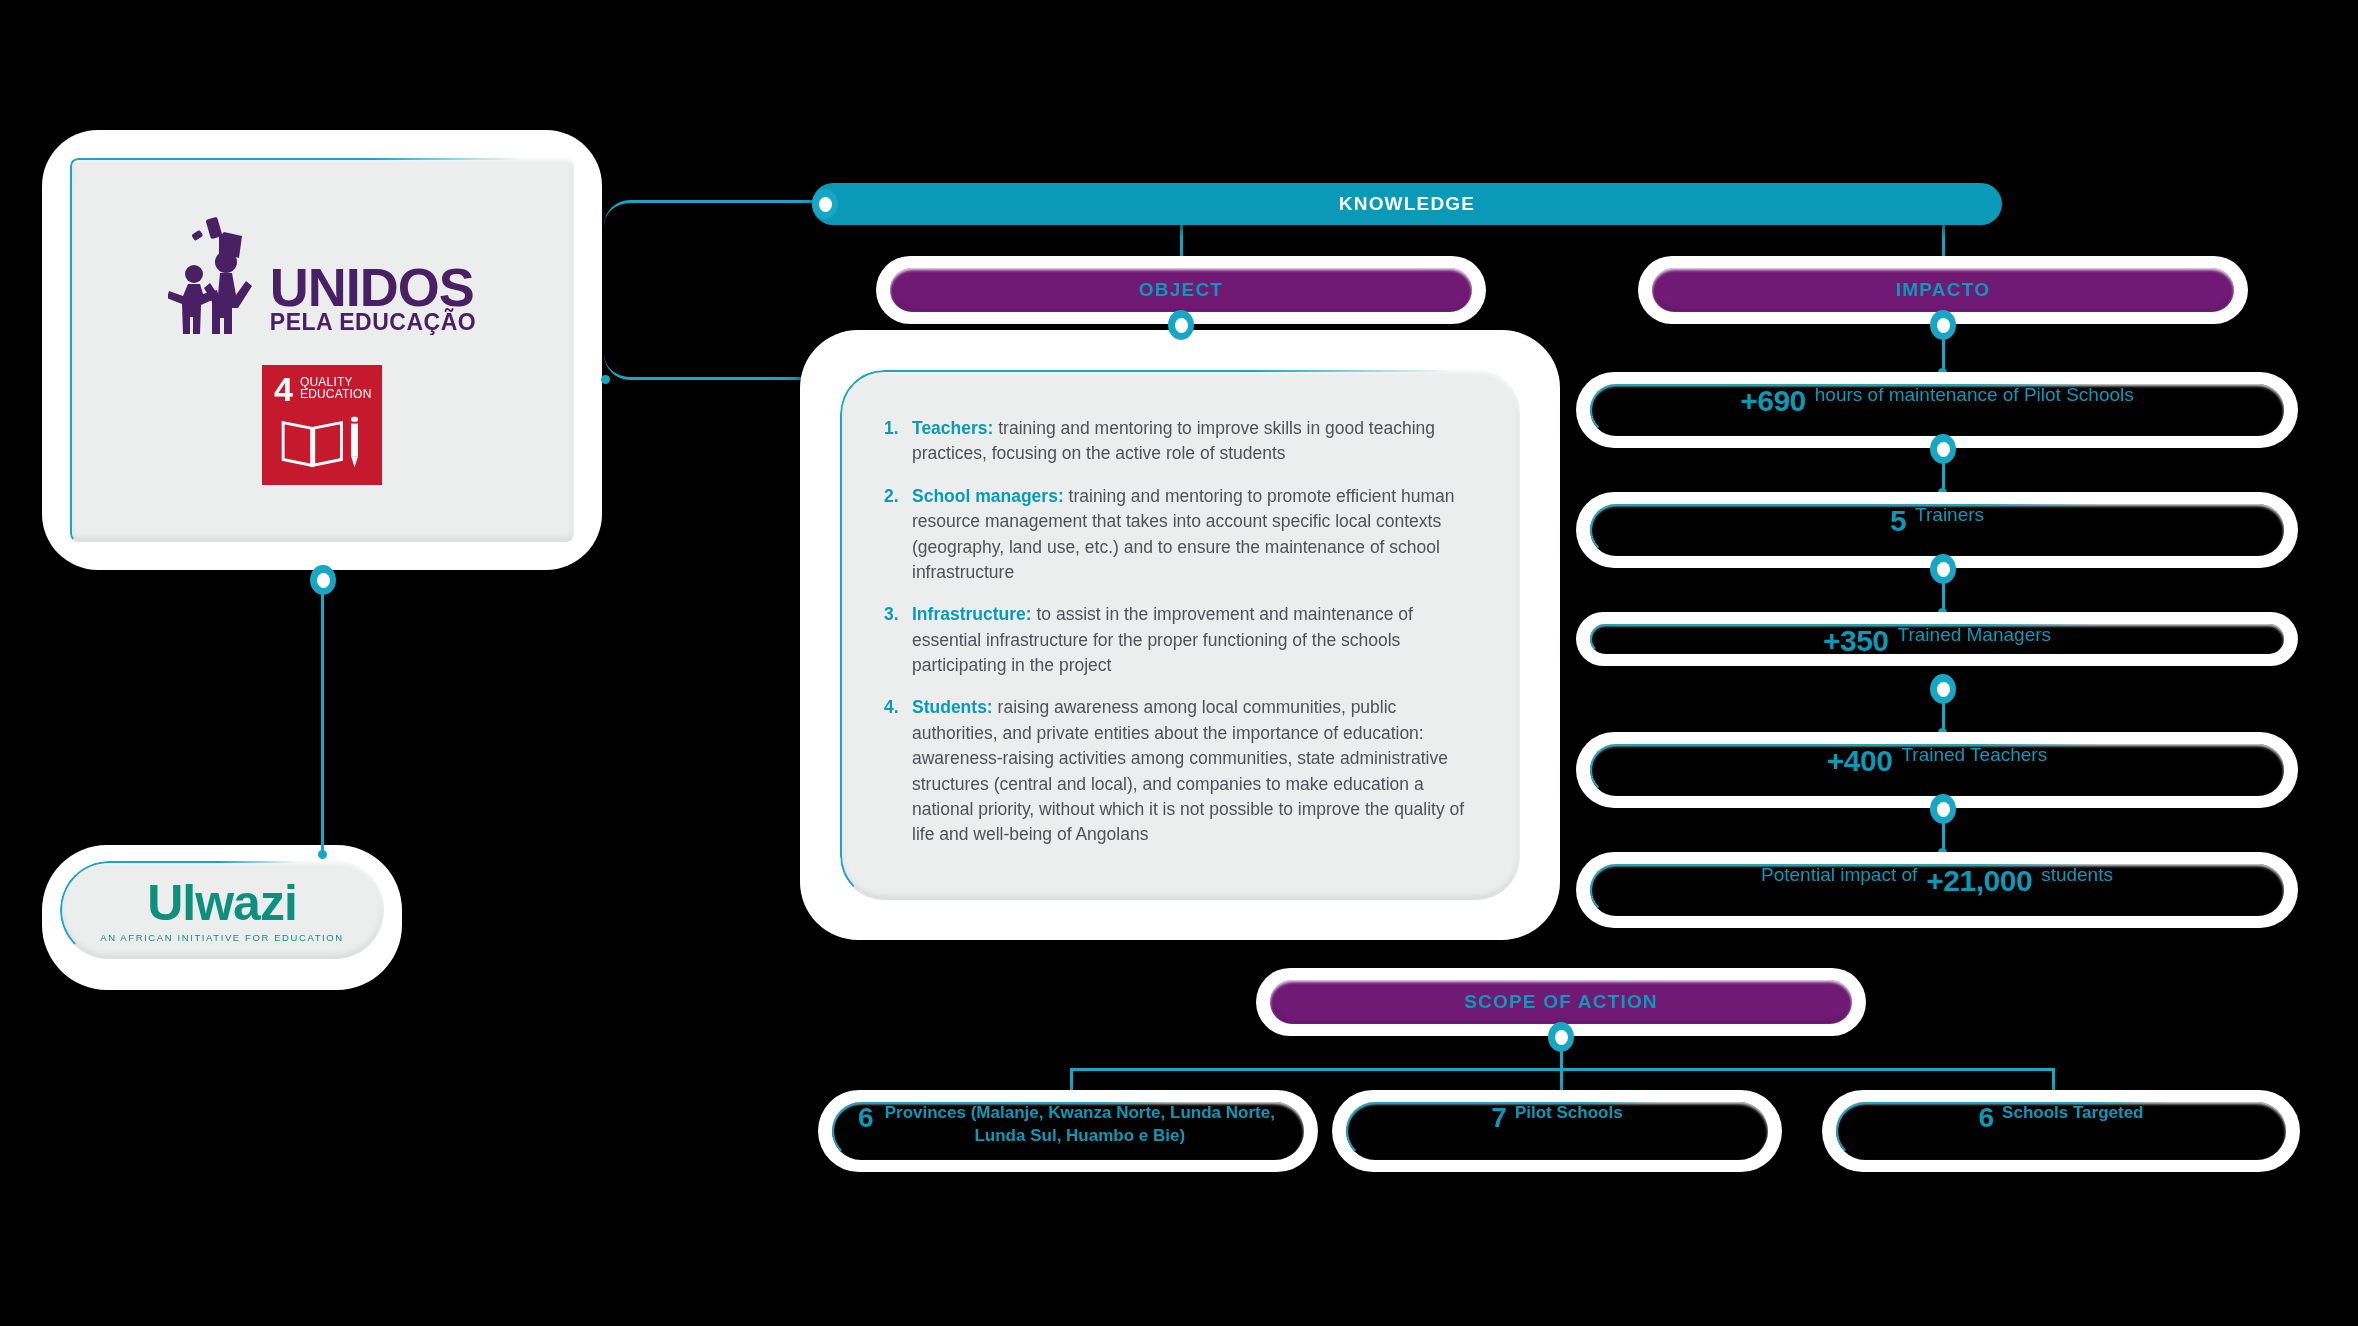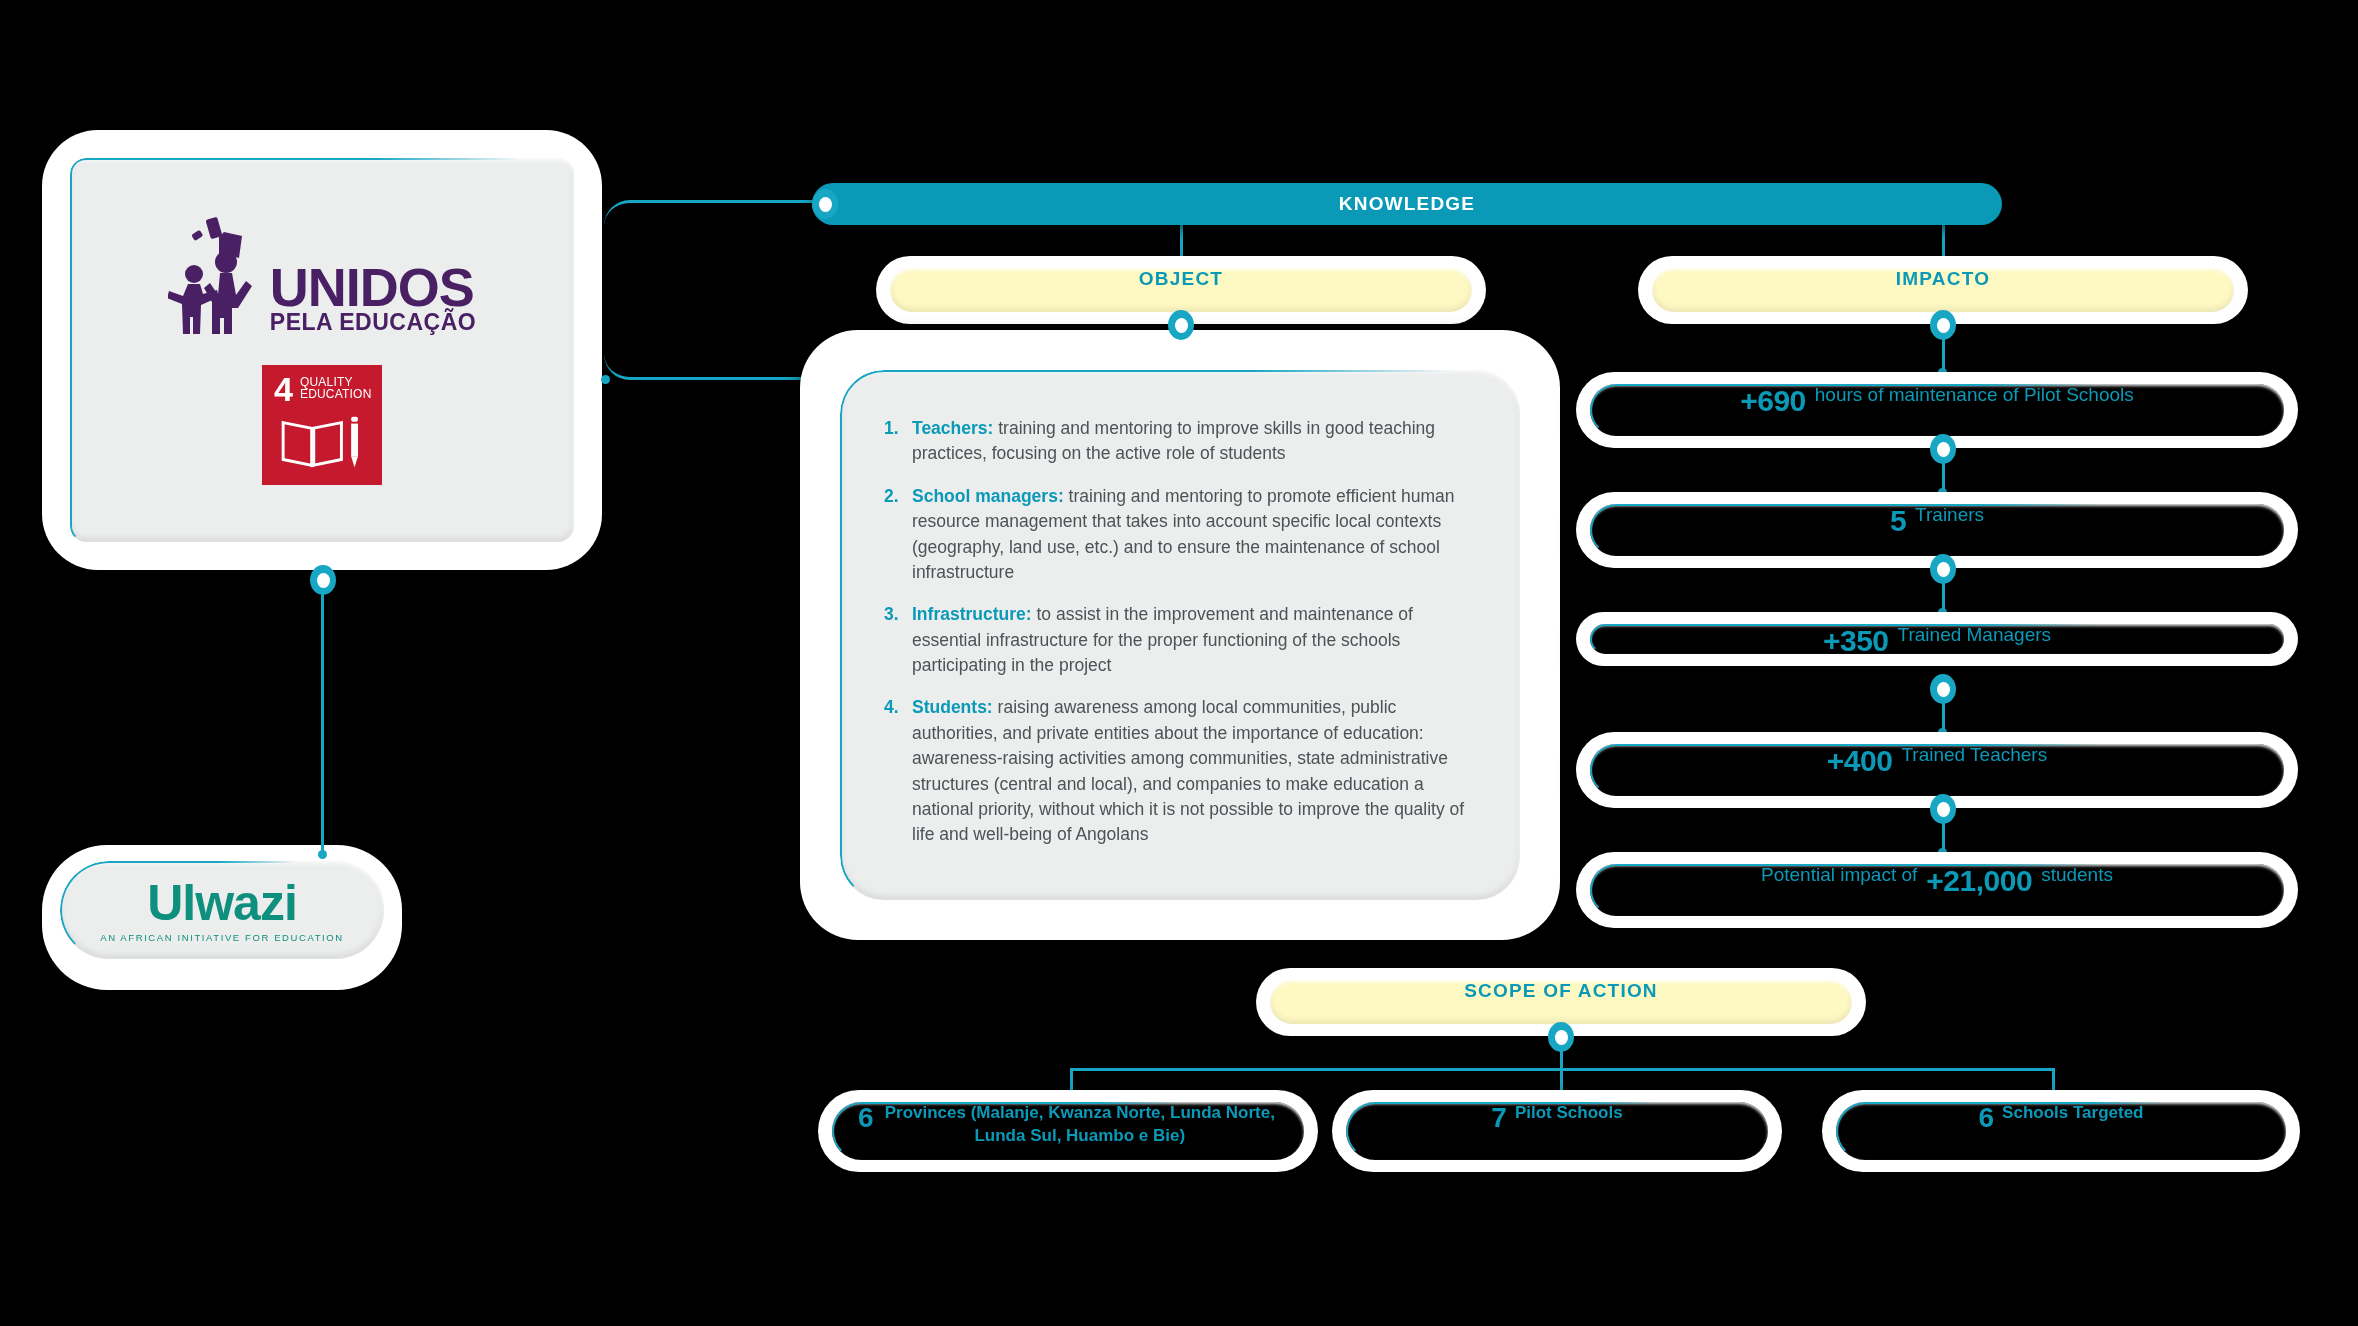--- a/index.html
+++ b/index.html
@@ -80,21 +80,21 @@
   }
   .elbow {
     position: absolute;
     border: 3px solid #17a6c4;
     border-radius: 26px;
     background: transparent;
   }
 
   
   #logo-shell { left: 42px; top: 130px; width: 560px; height: 440px; border-radius: 56px; }
-  #logo-inner { left: 28px; top: 28px; width: 504px; height: 384px; border-radius: 16px;
+  #logo-inner { left: 28px; top: 28px; width: 504px; height: 384px; border-radius: 8px;
                 display: flex; flex-direction: column; align-items: center; justify-content: center; gap: 31px; }
 
   .unidos-wrap { display: flex; align-items: flex-end; gap: 6px; }
   .unidos-text { display: flex; flex-direction: column; line-height: 0.92; }
   .unidos-1 { font-size: 54px; font-weight: bold; color: #4a2064; letter-spacing: -1px; }
   .unidos-2 { font-size: 23px; font-weight: bold; color: #4a2064; letter-spacing: 0.5px; }
 
   .sdg {
     width: 120px; height: 120px;
     background: #c5192d;
@@ -123,22 +123,22 @@
     color: #ffffff;
     font-size: 19px; font-weight: bold; letter-spacing: 1.2px;
     box-shadow: 0 5px 12px rgba(0,0,0,0.5);
     z-index: 5;
   }
 
   
   .hdr-shell { position: absolute; background: #ffffff; border-radius: 40px;
                box-shadow: 0 9px 18px rgba(0,0,0,0.5); }
   .hdr-inner { position: absolute; left: 14px; top: 12px; right: 14px; bottom: 12px;
-               background: #fef9c3; border-radius: 30px;
-               display: flex; align-items: flex-start; justify-content: center;
+               background: #701a75; border-radius: 30px;
+               display: flex; align-items: center; justify-content: center;
                box-shadow: inset 0 2px 3px rgba(255,255,255,0.85),
                            inset 0 -3px 6px rgba(0,0,0,0.09); }
   .hdr-text { font-size: 19px; font-weight: bold; color: #0a9ab8; letter-spacing: 1.2px; }
 
   #object-hdr { left: 876px; top: 256px; width: 610px; height: 68px; }
   #impacto-hdr { left: 1638px; top: 256px; width: 610px; height: 68px; }
   #scope-hdr   { left: 1256px; top: 968px; width: 610px; height: 68px; }
 
   
   #object-shell { left: 800px; top: 330px; width: 760px; height: 610px; border-radius: 58px; }

